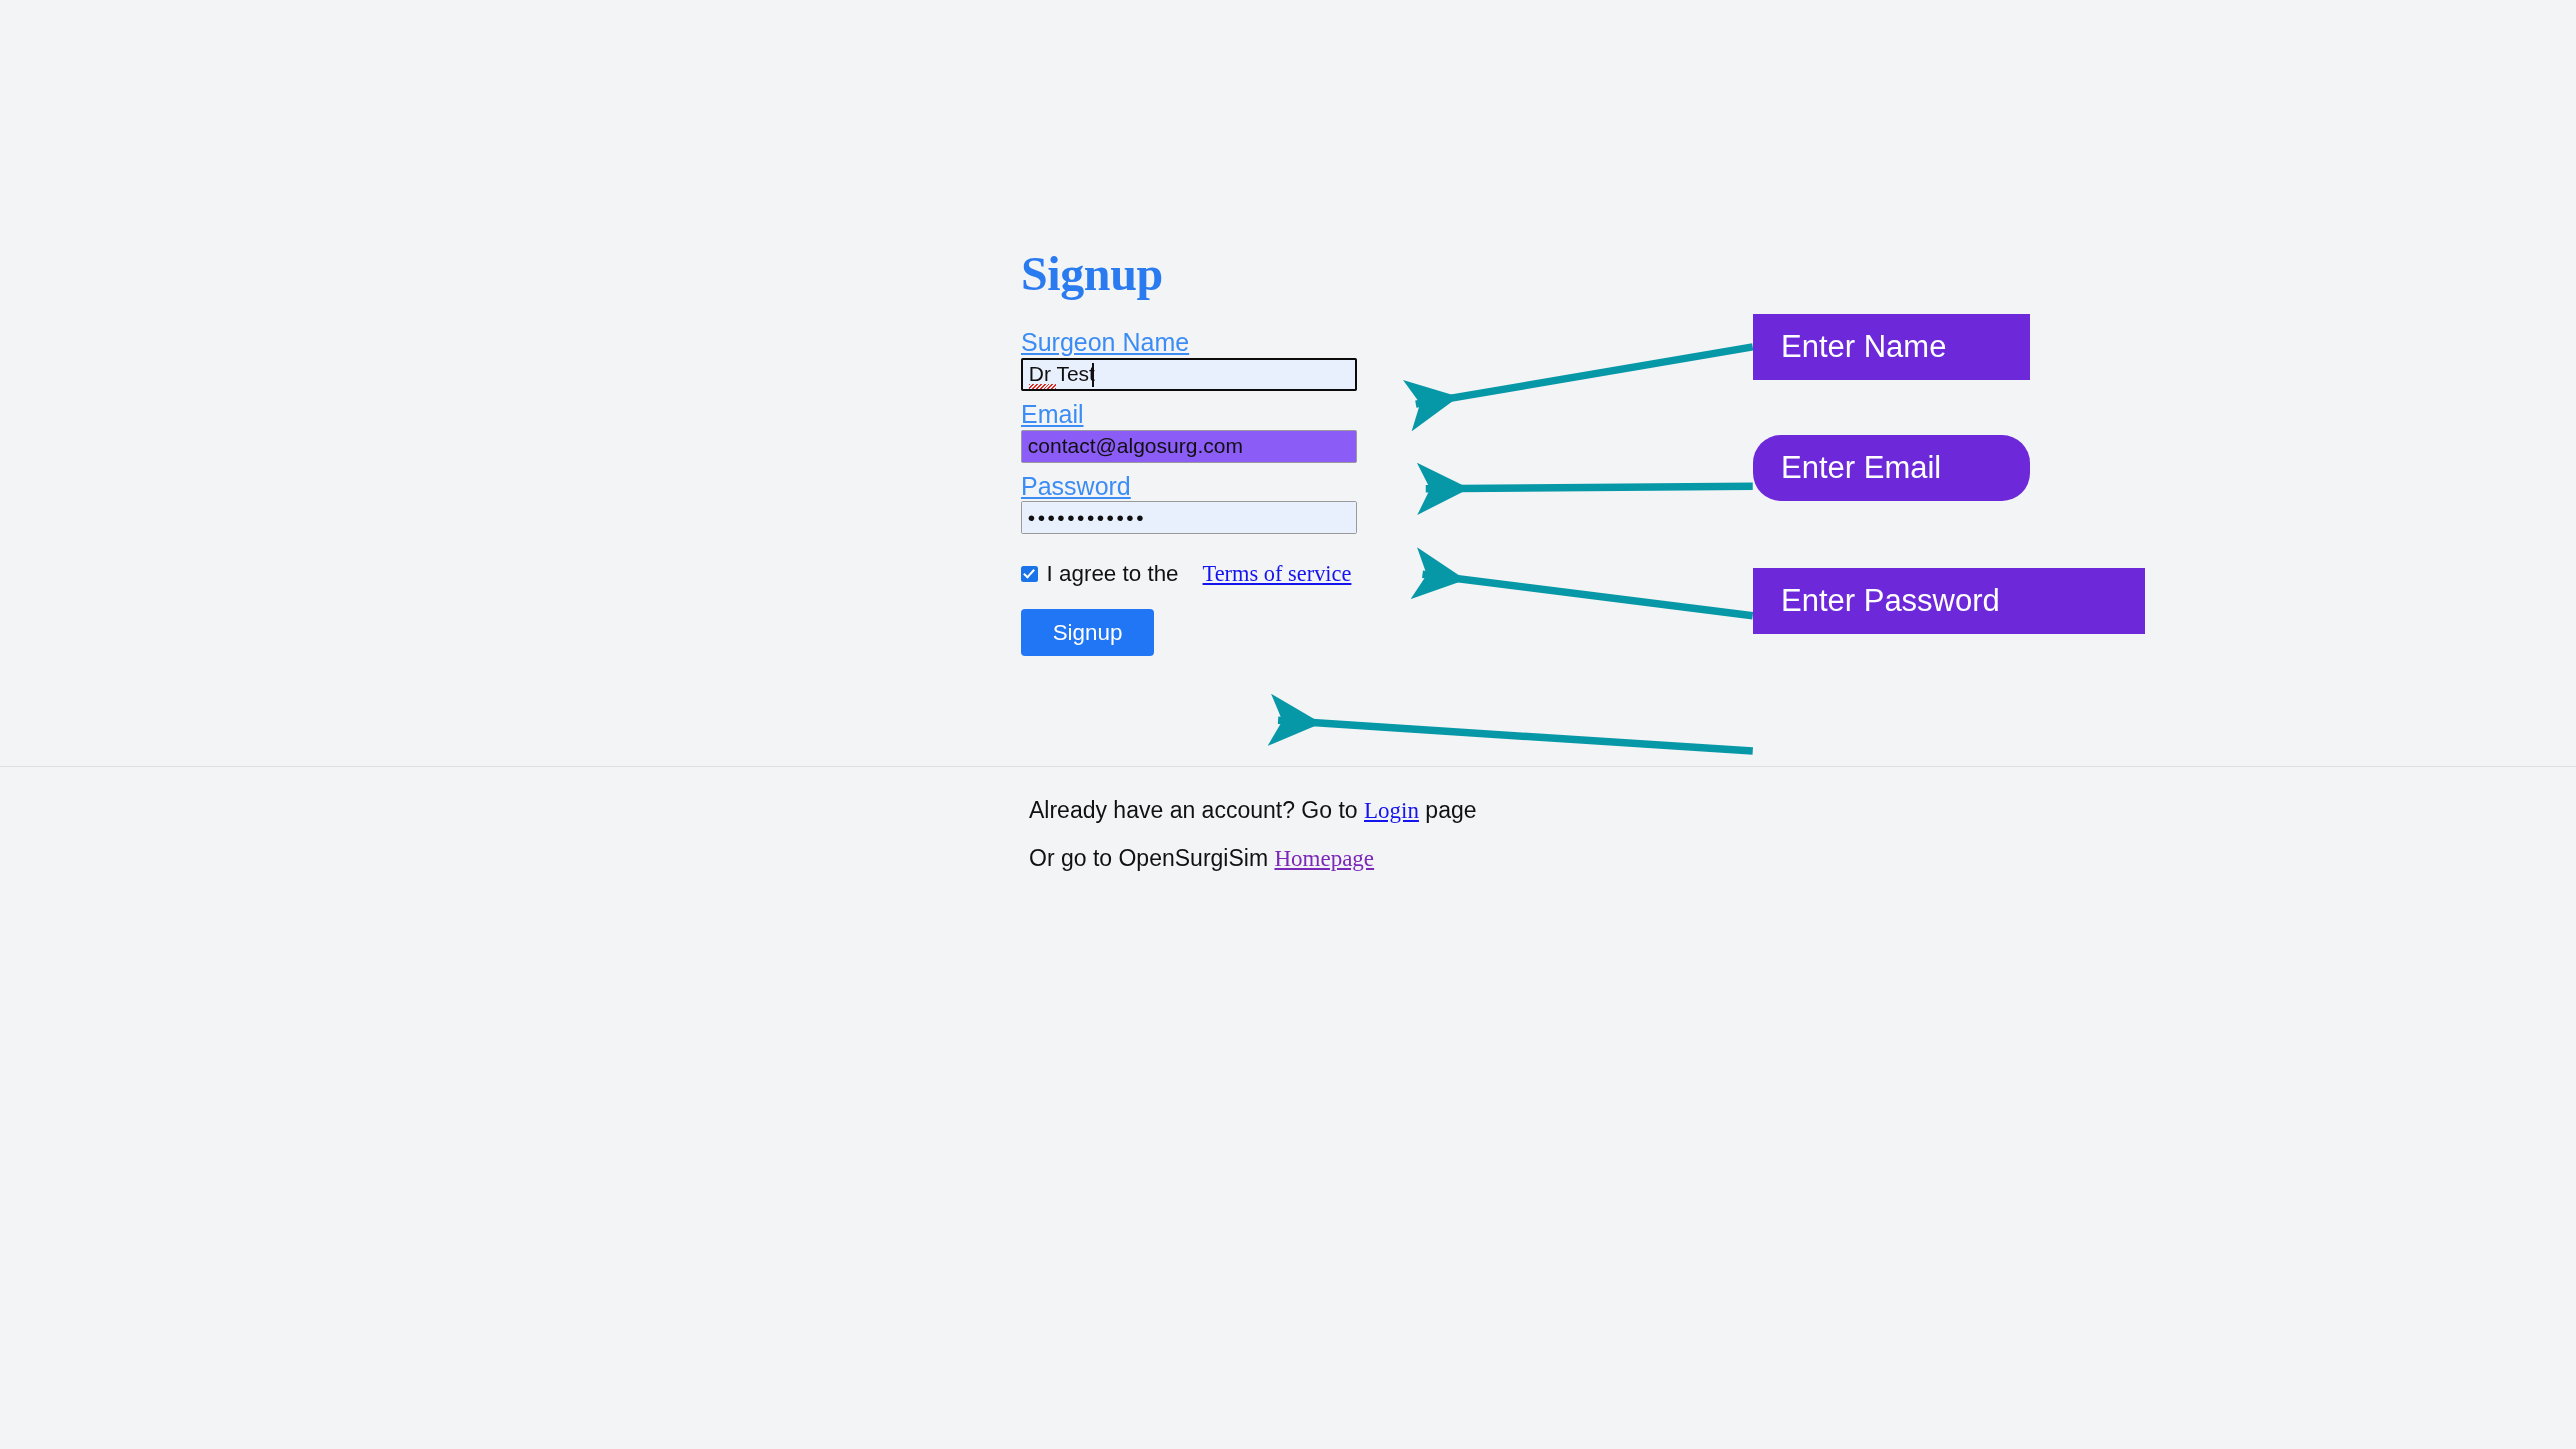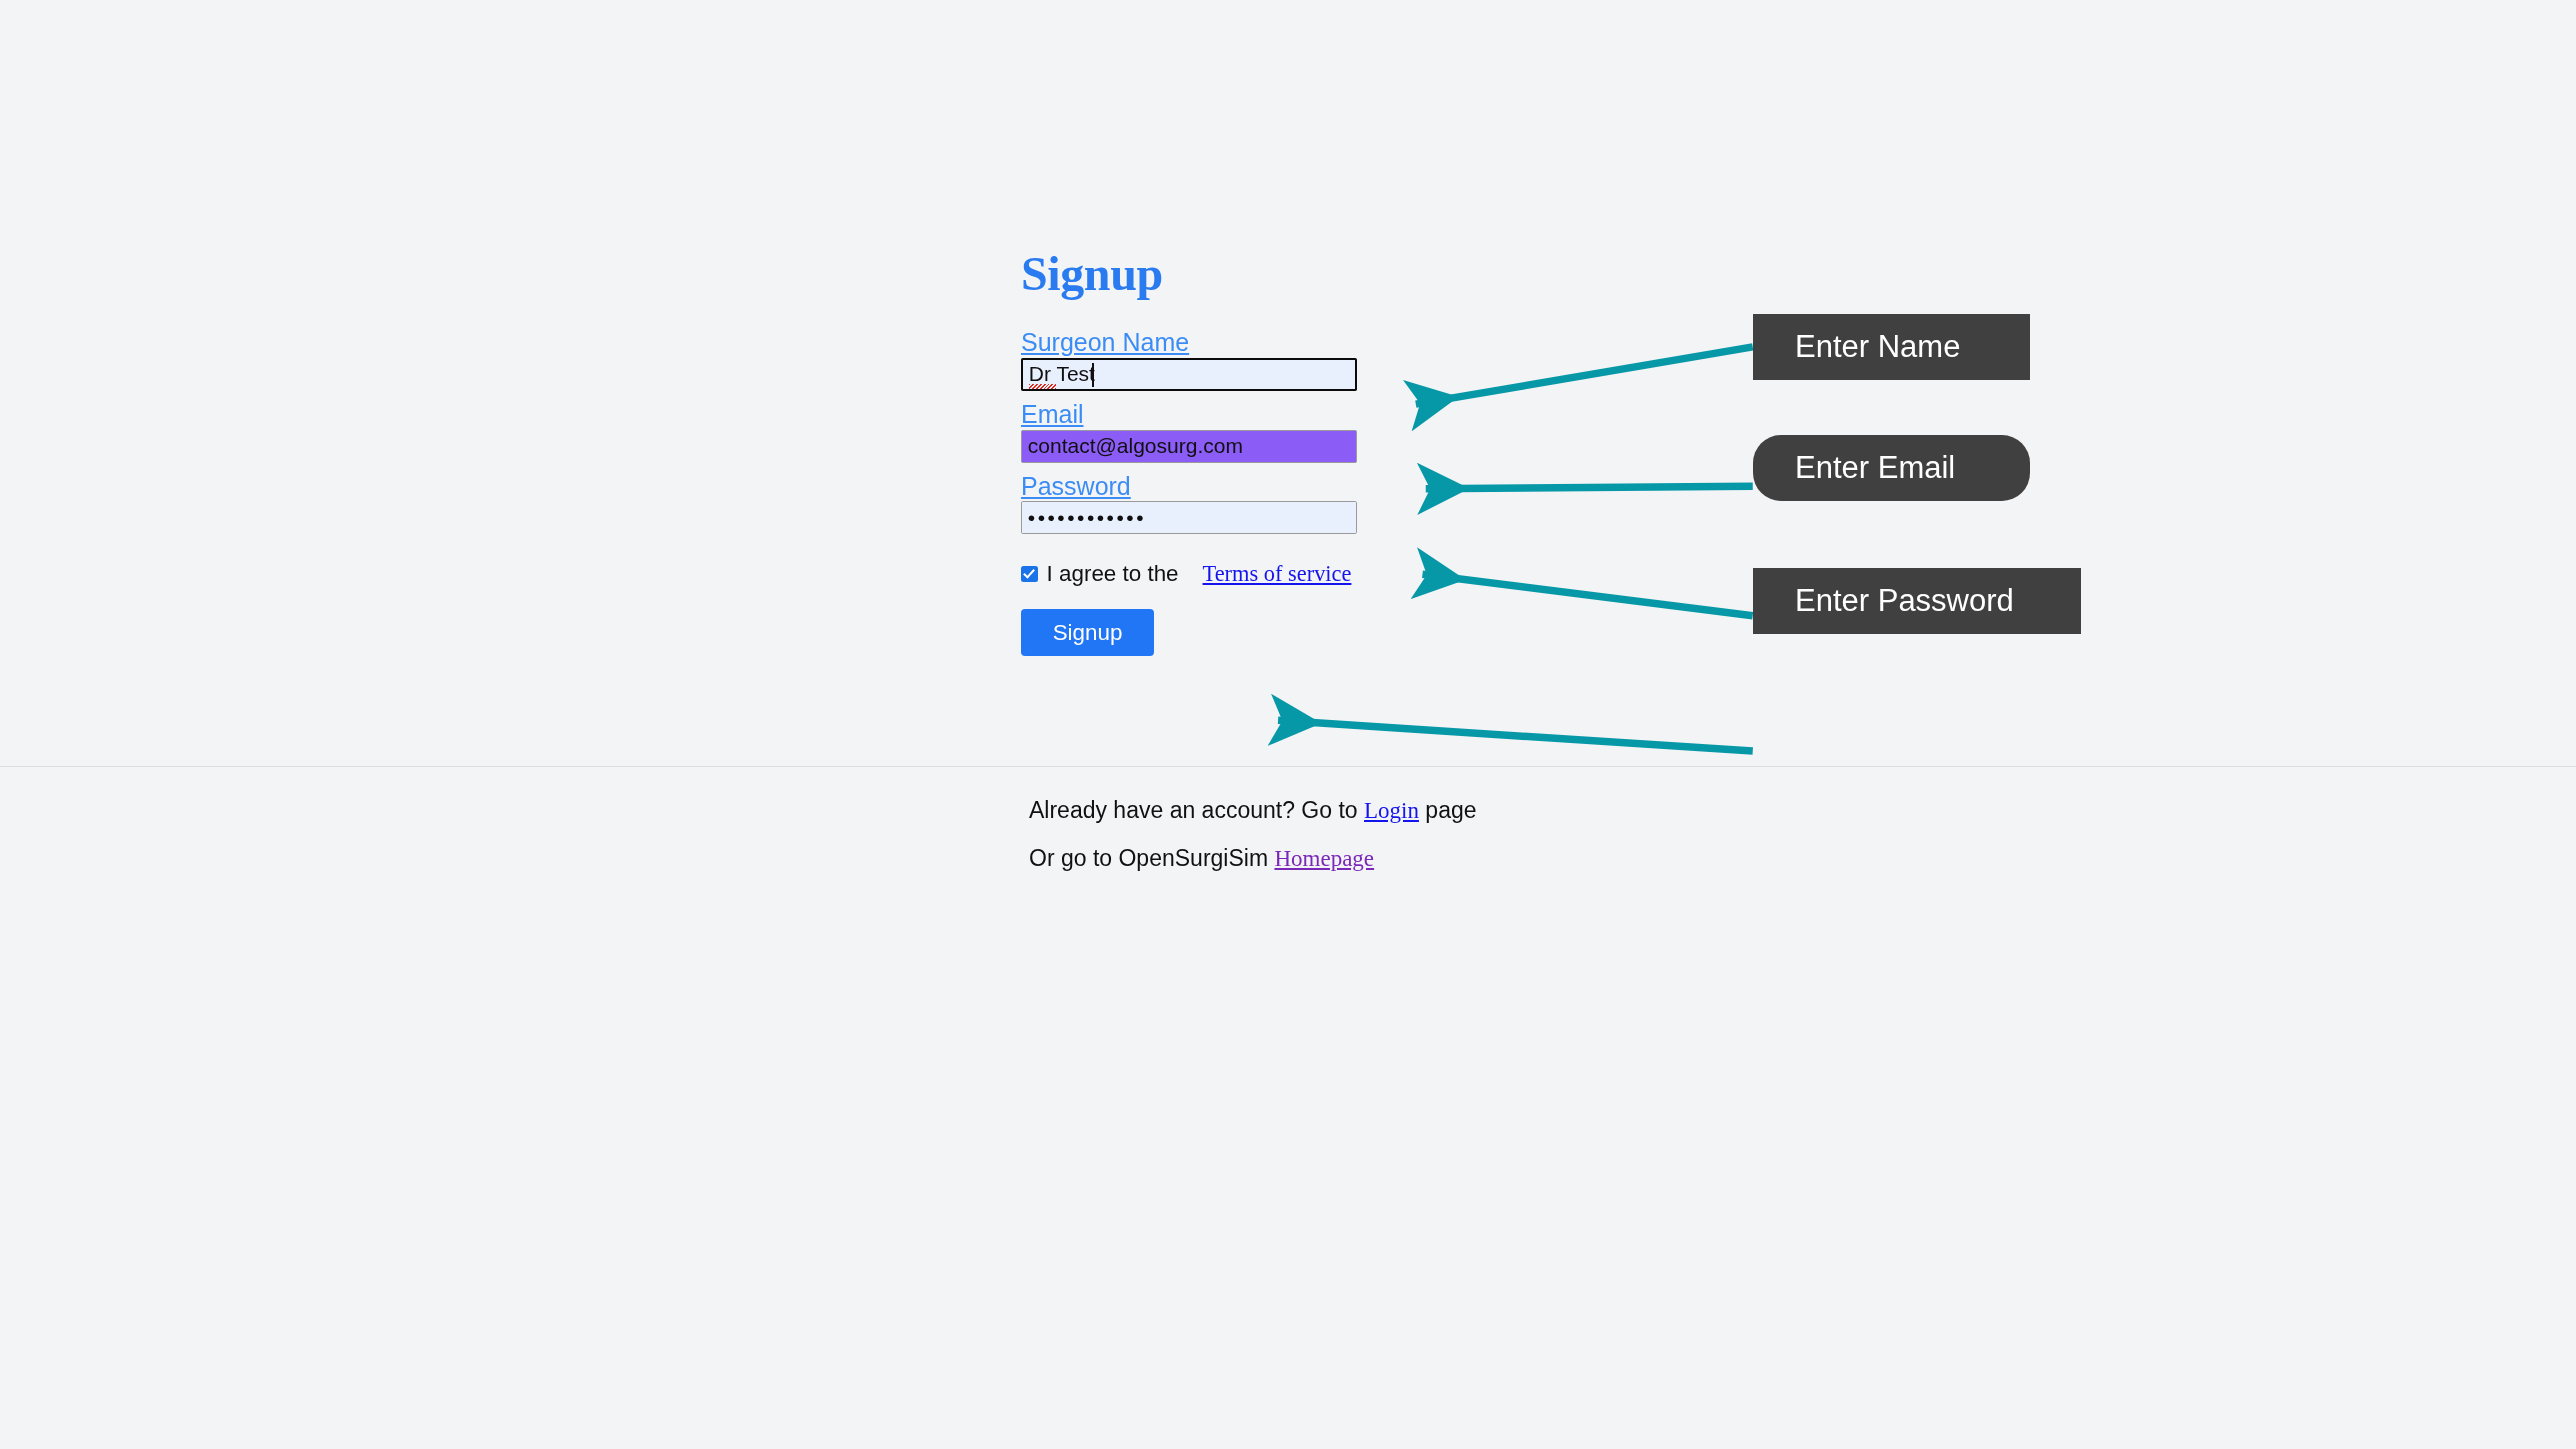--- a/index.html
+++ b/index.html
@@ -192,34 +192,34 @@
     position: absolute;
     left: 0; top: 0;
     width: 2576px;
     height: 1449px;
     pointer-events: none;
   }
   #annotations > * { pointer-events: auto; }
 
   .callout {
     position: absolute;
-    background: #404040;
+    background: #6d28d9;
     color: #ffffff;
     font-family: "Liberation Sans", sans-serif;
     font-size: 31px;
     display: flex;
     align-items: center;
-    padding-left: 42px;
+    padding-left: 28px;
     box-sizing: border-box;
     white-space: nowrap;
   }
 
   #callout-name     { left: 1753px; top: 314px;  width: 277px; height: 66px; }
   #callout-email    { left: 1753px; top: 435px;  width: 277px; height: 66px; border-radius: 28px; }
-  #callout-password { left: 1753px; top: 568px;  width: 328px; height: 66px; }
+  #callout-password { left: 1753px; top: 568px;  width: 392px; height: 66px; }
   #callout-signup   { left: 1753px; top: 695px;  width: 442px; height: 66px; }
 
   #arrow-svg {
     position: absolute;
     left: 0; top: 0;
     width: 2576px;
     height: 1449px;
   }
 </style>
 </head>

